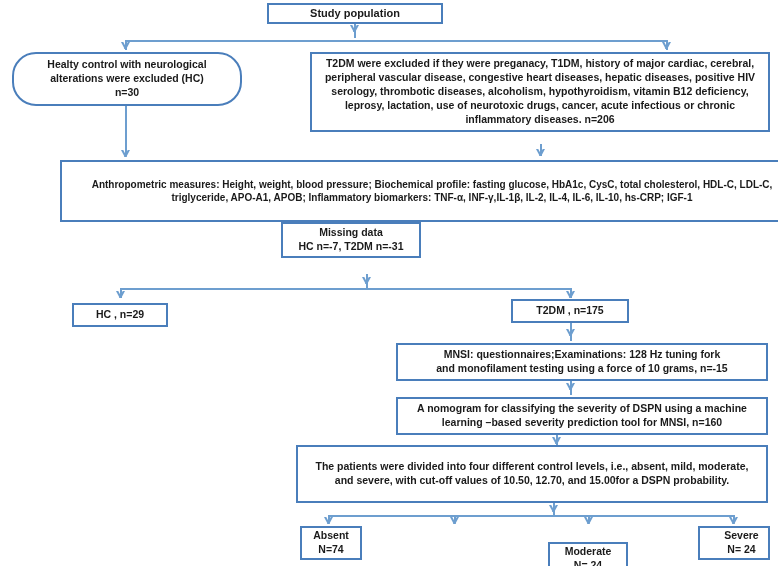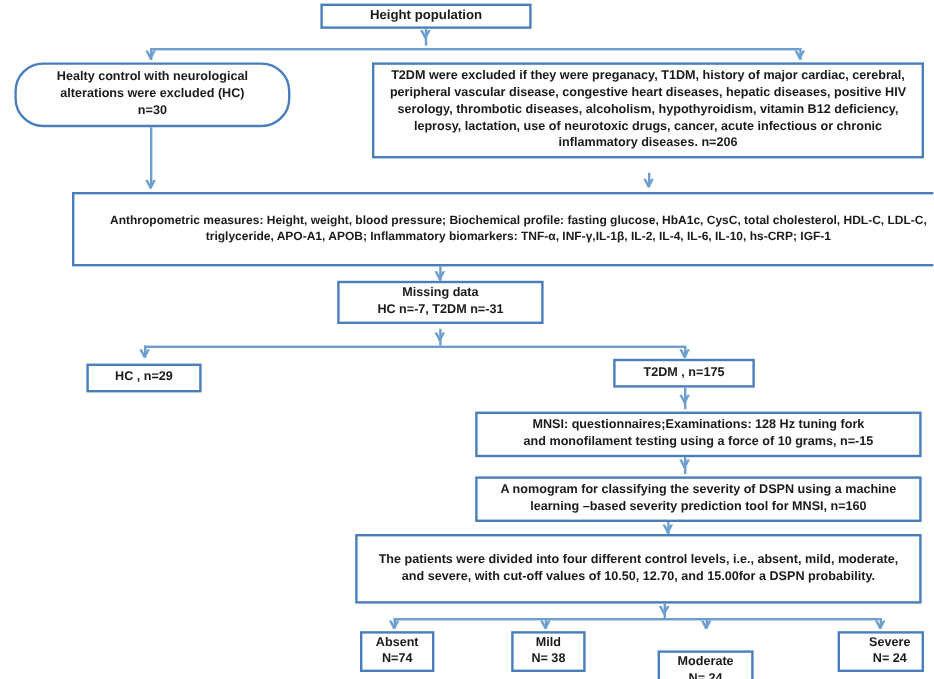--- a/index.html
+++ b/index.html
@@ -64,21 +64,21 @@
   }
   .vtip::before { left: 0px;  transform: rotate(-28deg); transform-origin: top left; }
   .vtip::after  { right: 0px; transform: rotate(28deg);  transform-origin: top right; }
 </style>
 </head>
 <body>
 
 <div id="canvas">
 
   <div class="box" style="left:267px; top:3px; width:176px; height:21px; font-size:11px;">
-    <span class="txt">Height population</span>
+    <span class="txt">Study population</span>
   </div>
 
   <div class="vline" style="left:354px; top:24px; height:14px;"></div>
   <div class="vtip" style="left:350px; top:25px;"></div>
 
   <div class="hline" style="left:125px; top:40px; width:541px;"></div>
   <div class="vline" style="left:125px; top:40px; height:10px;"></div>
   <div class="vtip" style="left:121px; top:42px;"></div>
   <div class="vline" style="left:666px; top:40px; height:10px;"></div>
   <div class="vtip" style="left:662px; top:42px;"></div>
@@ -104,21 +104,21 @@
   <div class="vtip" style="left:536px; top:149px;"></div>
 
   <div class="box" style="left:18px; top:160px; width:744px; height:62px; font-size:10px;margin-left:42px;">
     <span class="txt">Anthropometric measures: Height, weight, blood pressure; Biochemical profile: fasting glucose, HbA1c, CysC, total cholesterol, HDL-C, LDL-C,
 triglyceride, APO-A1, APOB; Inflammatory biomarkers: TNF-α, INF-γ,IL-1β,  IL-2, IL-4, IL-6, IL-10, hs-CRP; IGF-1</span>
   </div>
 
   <div class="vline" style="left:366px; top:222px; height:16px;"></div>
   <div class="vtip" style="left:362px; top:226px;"></div>
 
-  <div class="box" style="left:281px; top:234px; width:172px; height:36px; font-size:10.5px;">
+  <div class="box" style="left:281px; top:222px; width:140px; height:36px; font-size:10.5px;">
     <span class="txt">Missing data
 HC n=-7, T2DM n=-31</span>
   </div>
 
   <div class="vline" style="left:366px; top:274px; height:14px;"></div>
   <div class="vtip" style="left:362px; top:277px;"></div>
 
   <div class="hline" style="left:120px; top:288px; width:450px;"></div>
   <div class="vline" style="left:120px; top:288px; height:10px;"></div>
   <div class="vtip" style="left:116px; top:291px;"></div>
@@ -168,24 +168,20 @@
   <div class="vline" style="left:588px; top:515px; height:8px;"></div>
   <div class="vtip" style="left:584px; top:517px;"></div>
   <div class="vline" style="left:733px; top:515px; height:8px;"></div>
   <div class="vtip" style="left:729px; top:517px;"></div>
 
   <div class="box" style="left:300px; top:526px; width:62px; height:34px; font-size:10.5px;align-items:center;">
     <span class="txt">Absent
 N=74</span>
   </div>
 
-  <div class="box" style="left:426px; top:526px; width:62px; height:34px; font-size:10.5px;">
-    <span class="txt">Mild
-N= 38</span>
-  </div>
 
   <div class="box" style="left:548px; top:526px; width:80px; height:34px; font-size:10.5px;margin-top:16px;">
     <span class="txt">Moderate
 N= 24</span>
   </div>
 
   <div class="box" style="left:698px; top:526px; width:72px; height:34px; font-size:10.5px;padding-left:21px;">
     <span class="txt">Severe
 N= 24</span>
   </div>

